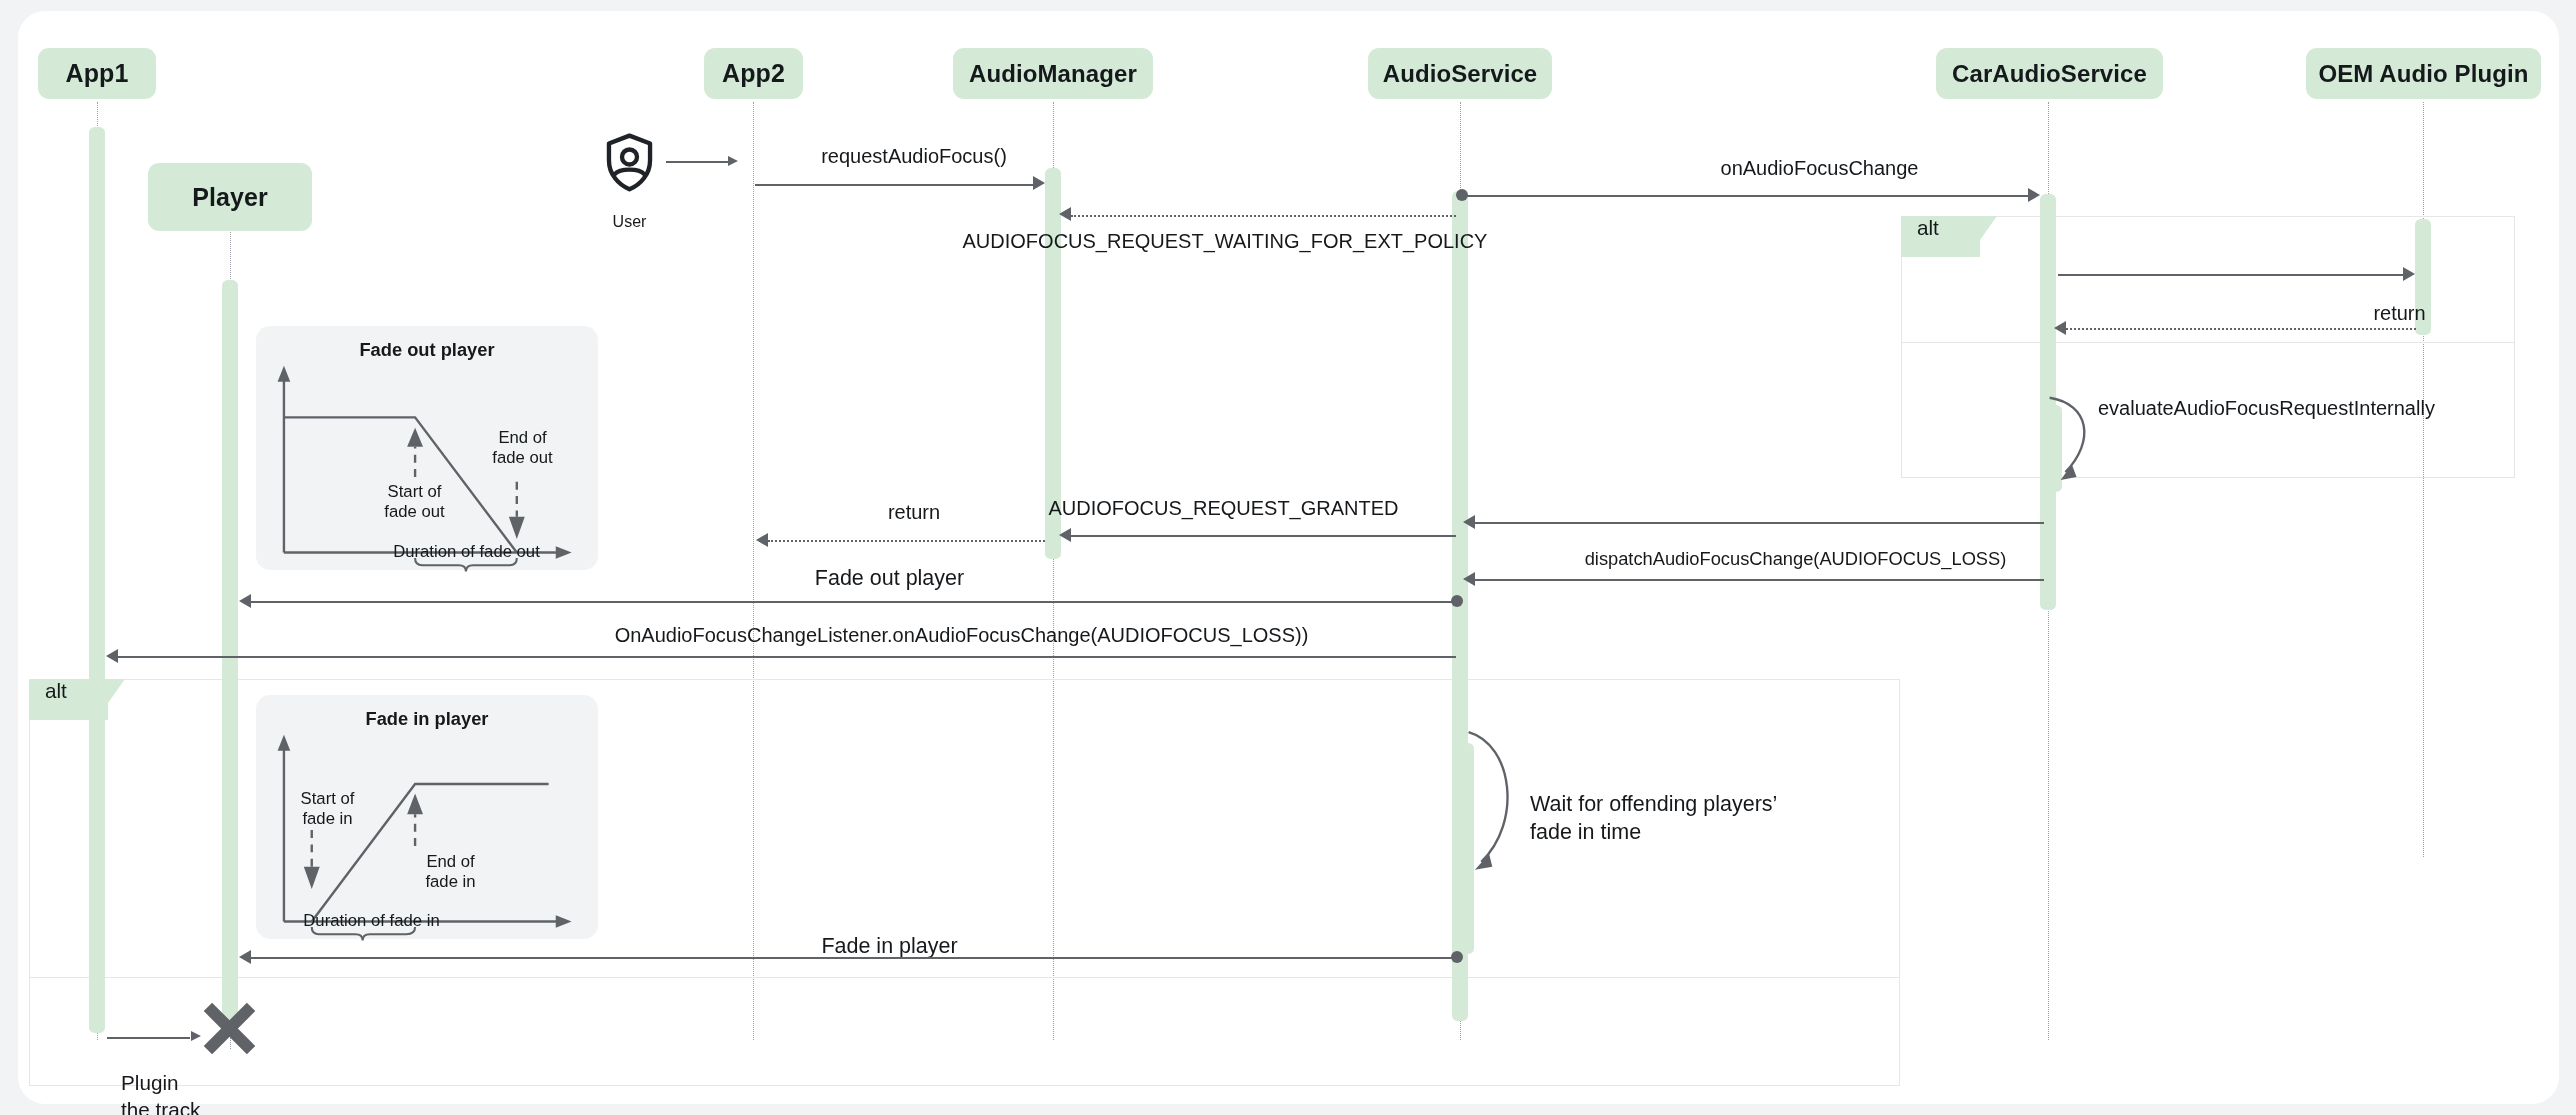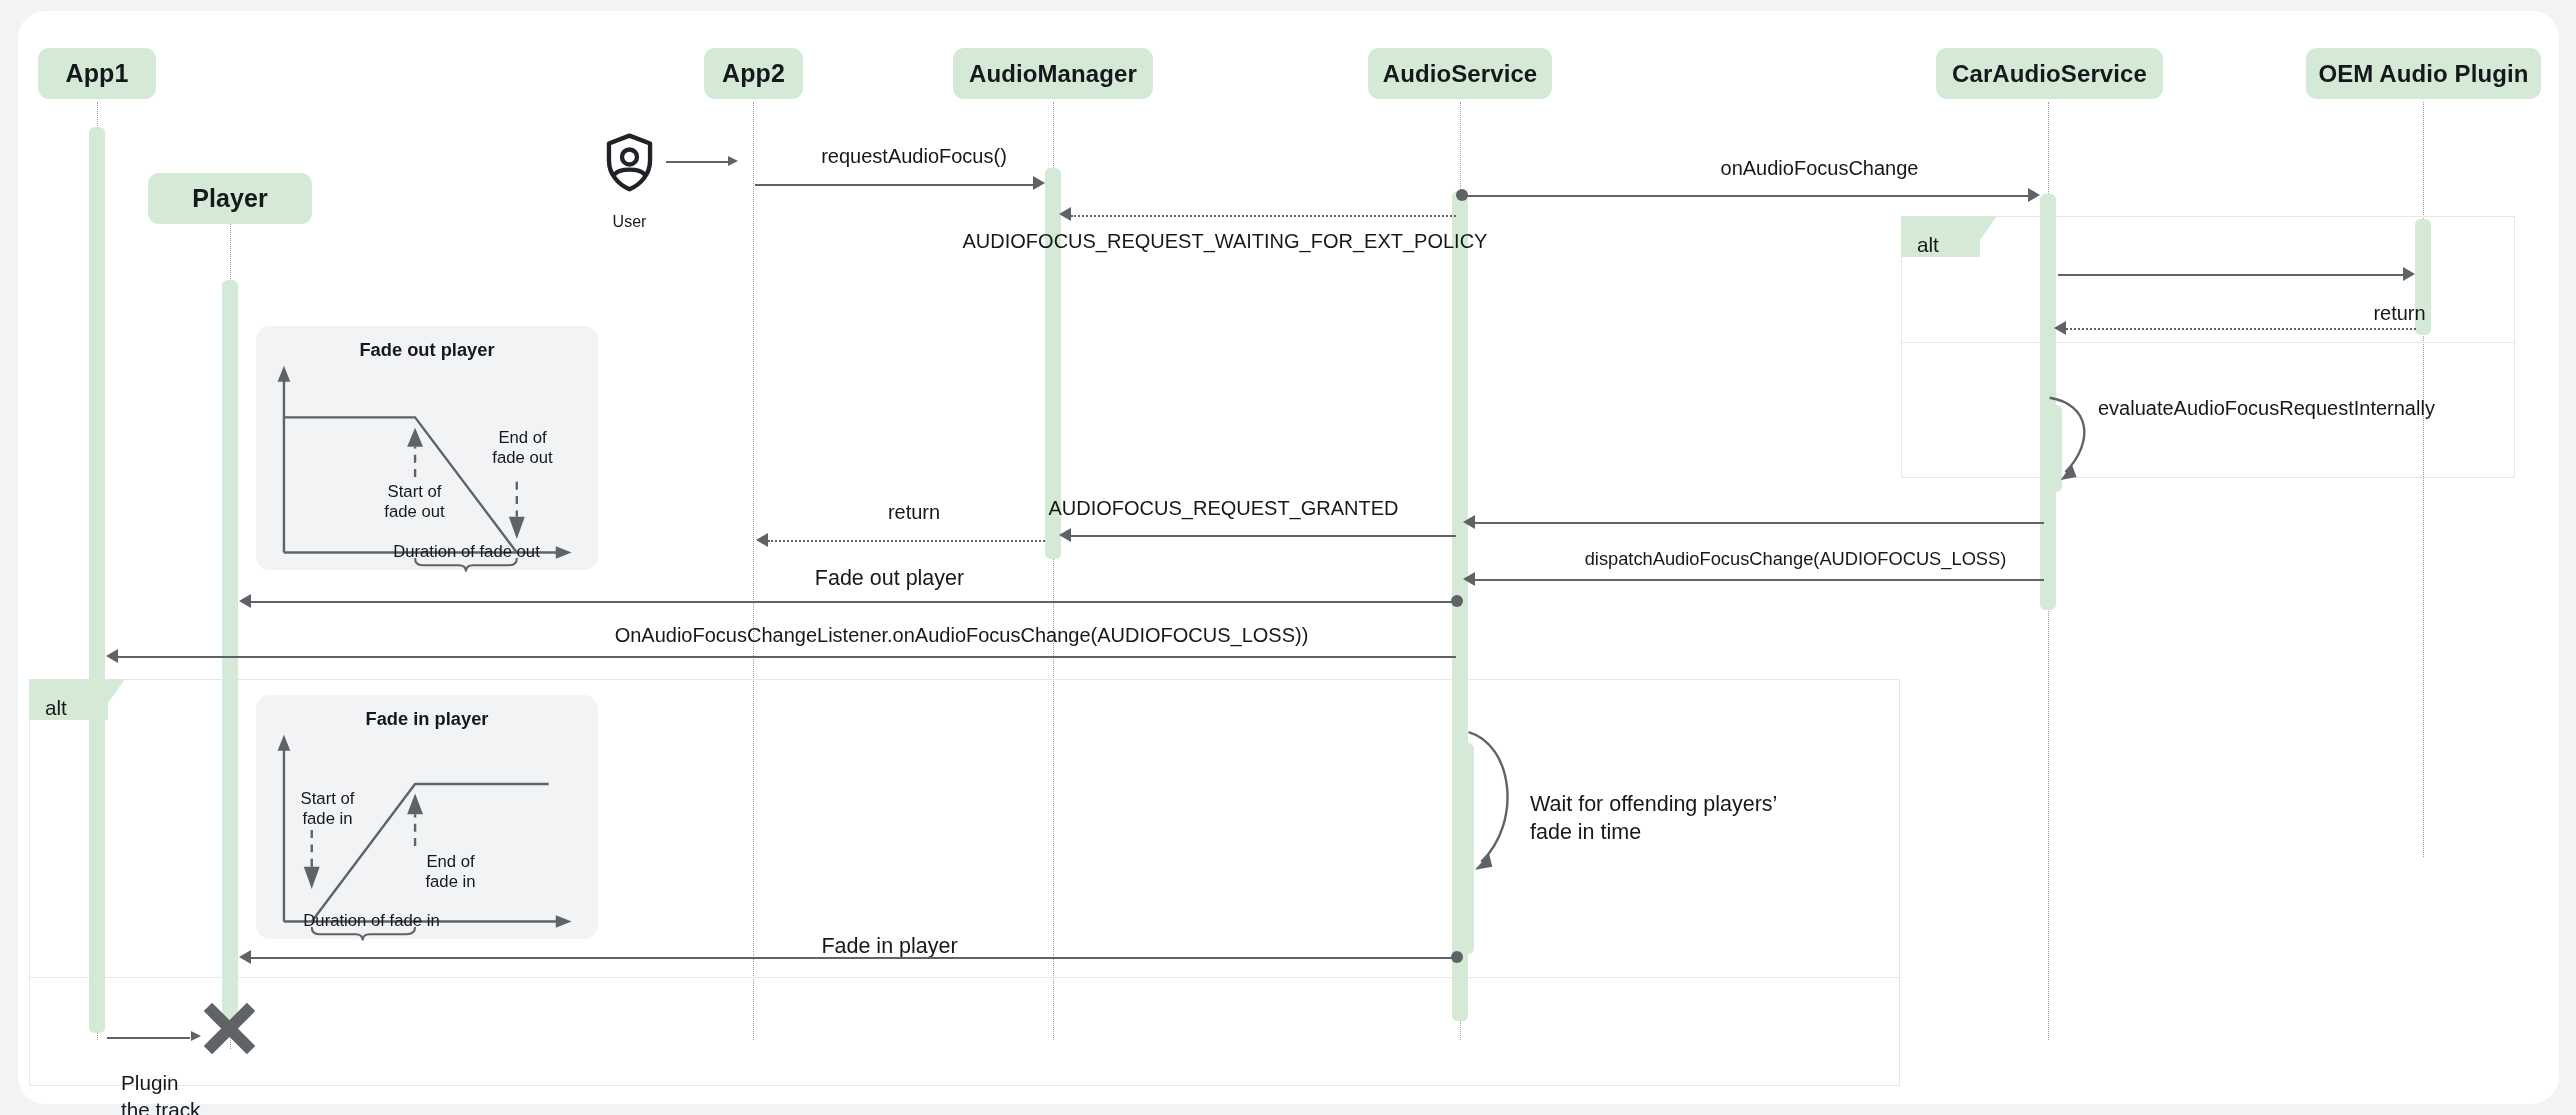--- a/index.html
+++ b/index.html
@@ -81,21 +81,21 @@
   .frame-div{
     position:absolute;
     height:0;
     border-top:1.6px solid #e4e6e8;
   }
   .frame-tag{
     position:absolute;
     background:#d4ead7;
     color:#16191c;
     font-size:20.7px;
-    display:flex;align-items:flex-end;
+    display:flex;align-items:flex-start;
     padding-left:16px;
     box-sizing:border-box;
   }
   .chart-card{
     position:absolute;
     background:#f1f3f4;
     border-radius:14.3px;
   }
   .chart-title{
     position:absolute;
@@ -161,21 +161,21 @@
   <div class="activation" style="left:1045px;top:168px; height:391px;"></div>
   <div class="activation" style="left:1452px;top:191px; height:830px;"></div>
   <div class="activation" style="left:1456px;top:743px; height:211px; width:17.5px;"></div>
   <div class="activation" style="left:2040px;top:194px; height:416px;"></div>
   <div class="activation" style="left:2044px;top:405px; height:87px; width:17.5px;"></div>
   <div class="activation" style="left:2415px;top:219px; height:116px;"></div>
 
   <div class="participant" style="left:38px;   top:48px; width:118px; height:51px; font-size:25px;">
     <span>App1</span>
   </div>
-  <div class="participant" style="left:148px;  top:163px; width:164px; height:51px; font-size:25px;margin-top:10px;">
+  <div class="participant" style="left:148px;  top:163px; width:164px; height:68px; font-size:25px;">
     <span>Player</span>
   </div>
   <div class="participant" style="left:704px;  top:48px; width:99px; height:51px; font-size:25px;">
     <span>App2</span>
   </div>
   <div class="participant" style="left:953px; top:48px; width:200px; height:51px; font-size:24px;">
     <span>AudioManager</span>
   </div>
   <div class="participant" style="left:1368px; top:48px; width:184px; height:51px; font-size:24px;">
     <span>AudioService</span>

